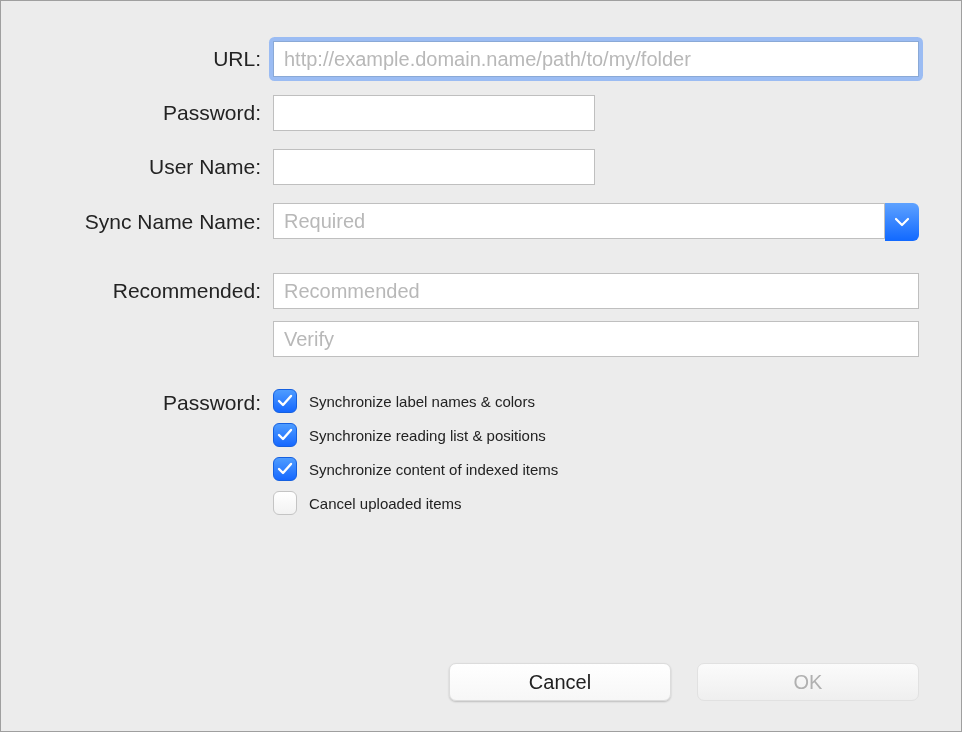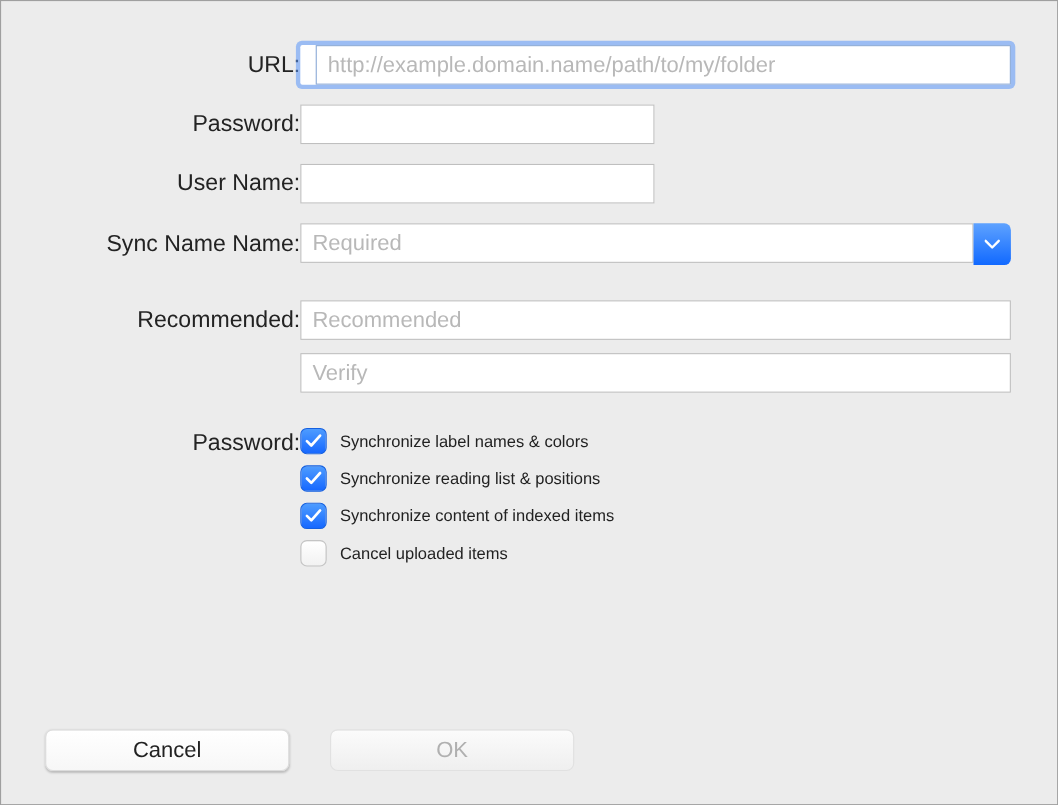--- a/index.html
+++ b/index.html
@@ -19,41 +19,41 @@
     .row {
       display: flex;
       align-items: center;
       margin-bottom: 18px;
     }
     .row.tight { margin-bottom: 12px; }
     .row.gap-above { margin-top: 32px; }
     .label-col {
       width: 232px;
       text-align: right;
+      padding-right: 12px;
       font-size: 21px;
       color: #232323;
     }
     .field-col { flex: 1; }
     .field-col.narrow { flex: 0 0 322px; }
     input[type="text"], input[type="password"], .text-input {
       width: 100%;
       height: 36px;
       border: 1px solid #bfbfbf;
       background: #fff;
       font-size: 20px;
       padding: 4px 10px;
       font-family: inherit;
       outline: none;
     }
     .text-input::placeholder, input::placeholder { color: #b8b8b8; }
     .focused-wrap {
       border-radius: 2px;
       box-shadow: 0 0 0 4px rgba(90,150,250,0.55);
       background: #fff;
-      padding-left: 14px;
     }
     .focused-wrap input { border-color: #8aa9d6; }
     .combo {
       display: flex;
       width: 100%;
       height: 38px;
     }
     .combo-input {
       flex: 1;
       border: 1px solid #bfbfbf;
@@ -94,22 +94,22 @@
     .checkbox.checked {
       background: linear-gradient(to bottom, #4e9cff, #1668ff);
       border: 1px solid #1560e0;
     }
     .checkbox.unchecked {
       background: linear-gradient(to bottom, #ffffff, #f2f2f2);
       border: 1px solid #c4c4c4;
     }
     .button-row {
       display: flex;
-      justify-content: flex-start;
-      gap: 37px;
+      justify-content: flex-end;
+      gap: 26px;
       margin-top: 0;
     }
     .btn {
       width: 222px;
       height: 38px;
       border-radius: 7px;
       font-size: 20px;
       font-family: inherit;
       border: none;
       cursor: pointer;

